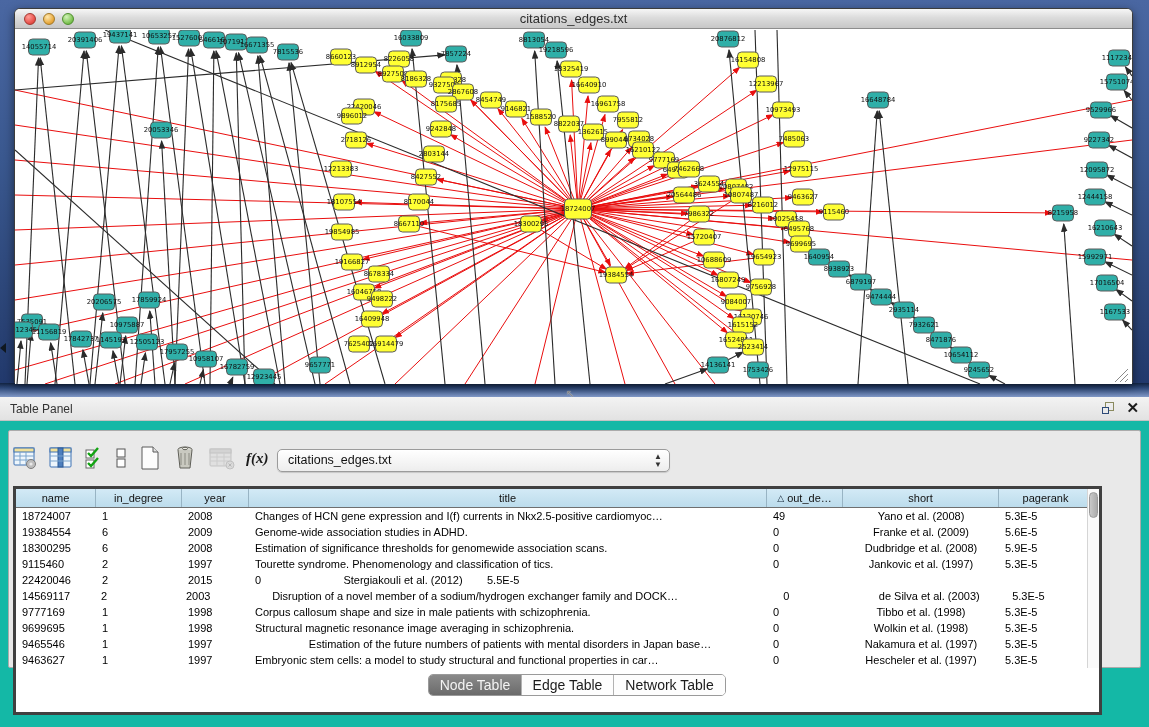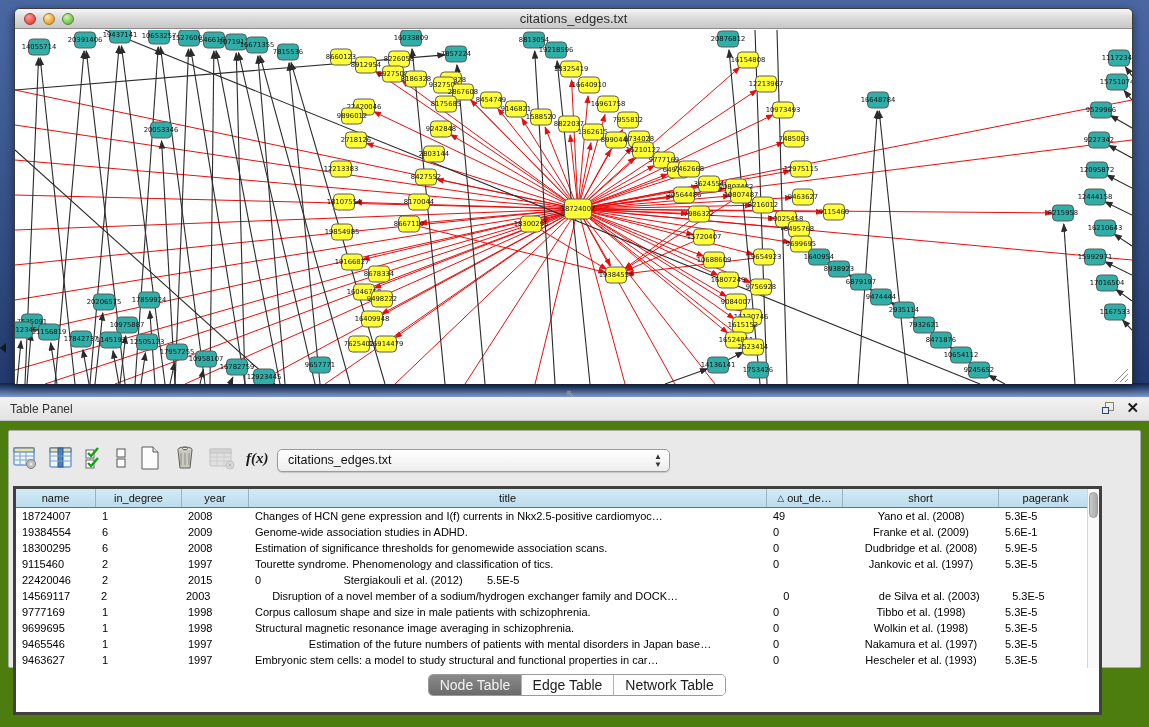--- a/index.html
+++ b/index.html
@@ -31,21 +31,21 @@
   .light{ width:12px; height:12px; border-radius:50%; }
   .light.red{ background:radial-gradient(circle at 35% 30%,#ff9d97,#e8514a 65%,#c63a32); border:1px solid #a33830;}
   .light.yellow{ background:radial-gradient(circle at 35% 30%,#ffe9b0,#e8a83c 65%,#c8862a); border:1px solid #a37a28;}
   .light.green{ background:radial-gradient(circle at 35% 30%,#d2f3b9,#7ec354 65%,#57a234); border:1px solid #4f8f2e;}
   .win-title{ text-align:center; line-height:20px; font-size:13px; color:#2d2d2d; }
   .canvas{ position:absolute; left:0; top:21px; width:1117px; height:354px; background:#fff; overflow:hidden; }
   .cursor-arrow{ position:absolute; left:566px; top:388px; font-size:10px; color:#777; text-shadow:0 0 1px #fff; }
   .left-marker{ position:absolute; left:0; top:343px; width:0; height:0;
     border-top:5px solid transparent; border-bottom:5px solid transparent; border-right:6px solid #101820; }
   
-  .table-panel{ position:absolute; left:0; top:397px; width:1149px; height:330px; background:#4d7c0f; }
+  .table-panel{ position:absolute; left:0; top:397px; width:1149px; height:330px; background:#14b8a6; }
   .panel-header{ position:absolute; left:0; top:0; width:100%; height:24px;
     background:linear-gradient(180deg,#f3f3f3,#e2e2e2); border-bottom:1px solid #c3c3c3; }
   .panel-title{ position:absolute; left:10px; top:0; line-height:24px; font-size:12px; color:#333; }
   .float-icon{ position:absolute; right:34px; top:5px; width:13px; height:13px; }
   .float-icon .sq1{ position:absolute; left:3px; top:0; width:9px; height:9px; border:1px solid #8a8a5e; background:transparent; }
   .float-icon .sq2{ position:absolute; left:0; top:5px; width:7px; height:7px; border:1px solid #2d4a77; background:#e9e9e9; }
   .close-icon{ position:absolute; right:10px; top:2px; font-size:15px; font-weight:bold; color:#1b1b1b; cursor:default; }
   .content-box{ position:absolute; left:8px; top:33px; width:1133px; height:238px;
     border:1px solid #ababab; border-radius:2px; background:#e9e9e9; }
   
@@ -631,21 +631,21 @@
             <div class="td center" style="width: 156px;">Yano et al. (2008)</div>
             <div class="td" style="width: 94px;">5.3E-5</div>
           </div>
           <div class="trow">
             <div class="td" style="width: 80px;">19384554</div>
             <div class="td" style="width: 86px;">6</div>
             <div class="td" style="width: 67px;">2009</div>
             <div class="td" style="width: 518px;">Genome-wide association studies in ADHD.</div>
             <div class="td" style="width: 76px;">0</div>
             <div class="td center" style="width: 156px;">Franke et al. (2009)</div>
-            <div class="td" style="width: 94px;">5.6E-1</div>
+            <div class="td" style="width: 94px;">5.6E-5</div>
           </div>
           <div class="trow">
             <div class="td" style="width: 80px;">18300295</div>
             <div class="td" style="width: 86px;">6</div>
             <div class="td" style="width: 67px;">2008</div>
             <div class="td" style="width: 518px;">Estimation of significance thresholds for genomewide association scans.</div>
             <div class="td" style="width: 76px;">0</div>
             <div class="td center" style="width: 156px;">Dudbridge et al. (2008)</div>
             <div class="td" style="width: 94px;">5.9E-5</div>
           </div>
@@ -701,21 +701,21 @@
             <div class="td" style="width: 76px;">0</div>
             <div class="td center" style="width: 156px;">Nakamura et al. (1997)</div>
             <div class="td" style="width: 94px;">5.3E-5</div>
           </div>
           <div class="trow">
             <div class="td" style="width: 80px;">9463627</div>
             <div class="td" style="width: 86px;">1</div>
             <div class="td" style="width: 67px;">1997</div>
             <div class="td" style="width: 518px;">Embryonic stem cells: a model to study structural and functional properties in car…</div>
             <div class="td" style="width: 76px;">0</div>
-            <div class="td center" style="width: 156px;">Hescheler et al. (1993)</div>
+            <div class="td center" style="width: 156px;">Hescheler et al. (1997)</div>
             <div class="td" style="width: 94px;">5.3E-5</div>
           </div>
         </div>
       <div class="vscroll">
         <div class="vthumb"></div>
       </div>
     </div>
 
     <div class="tab-bar">
       <div class="tab active" style="width:92px">Node Table</div>

